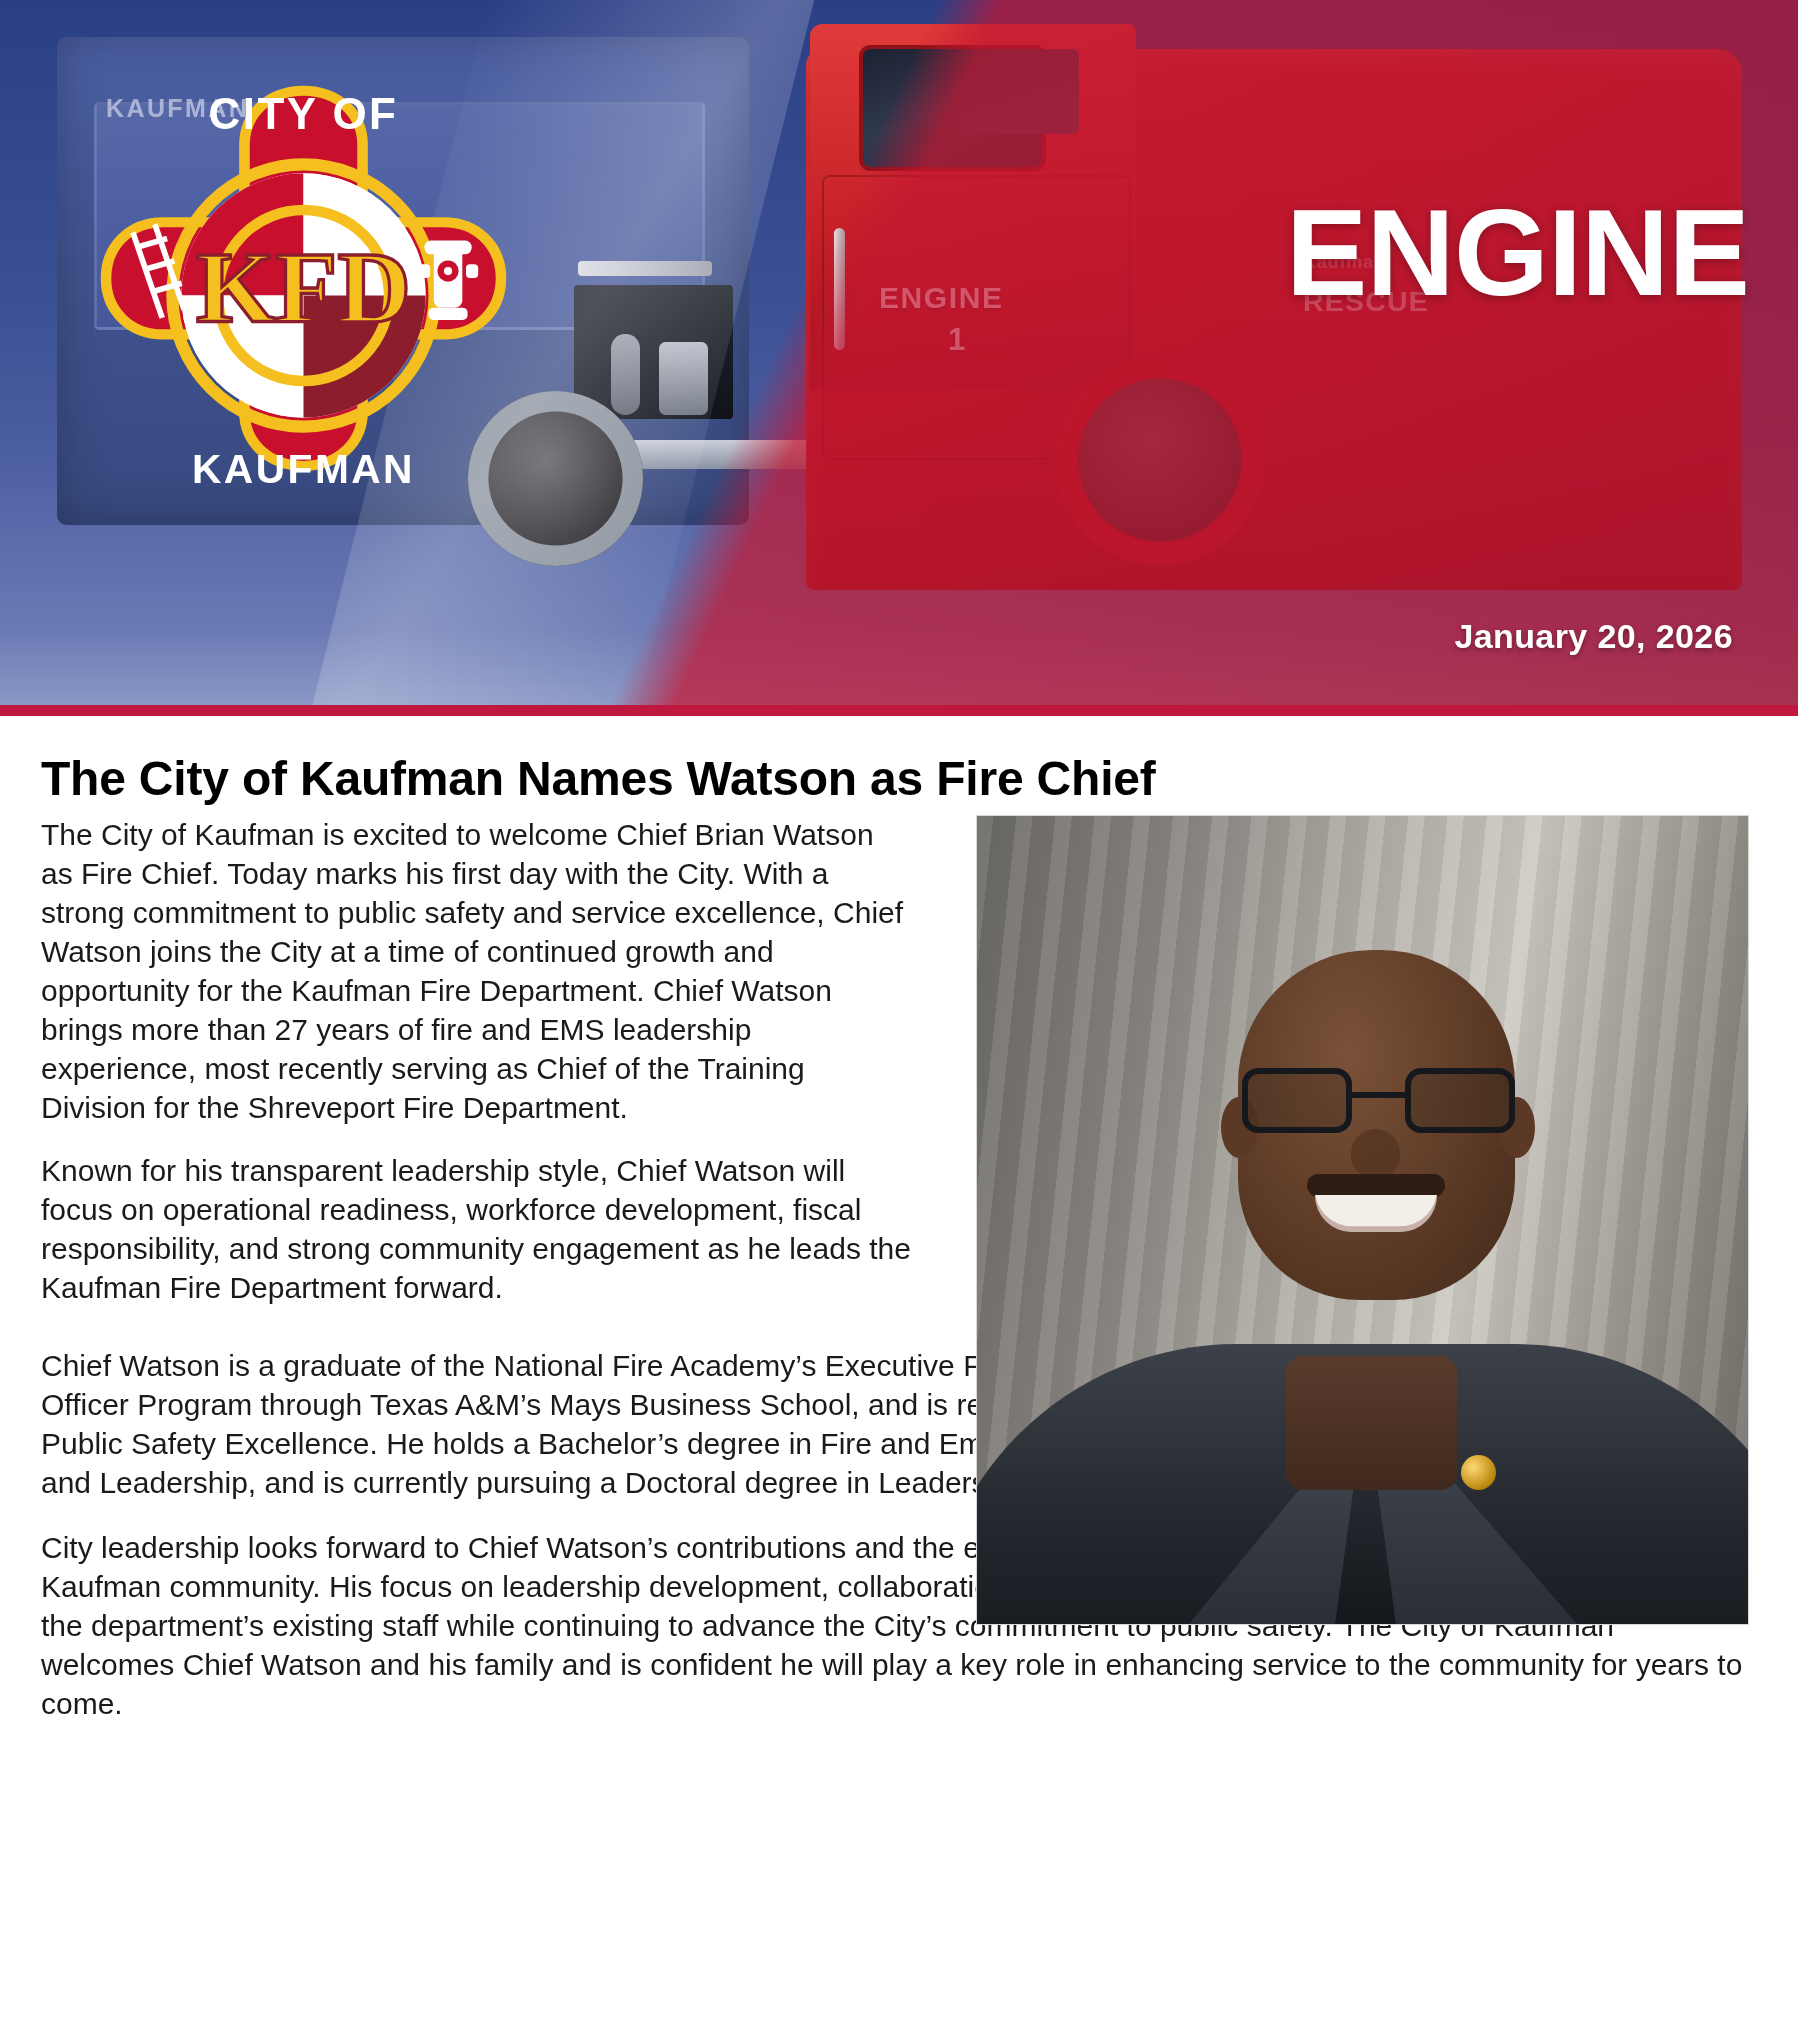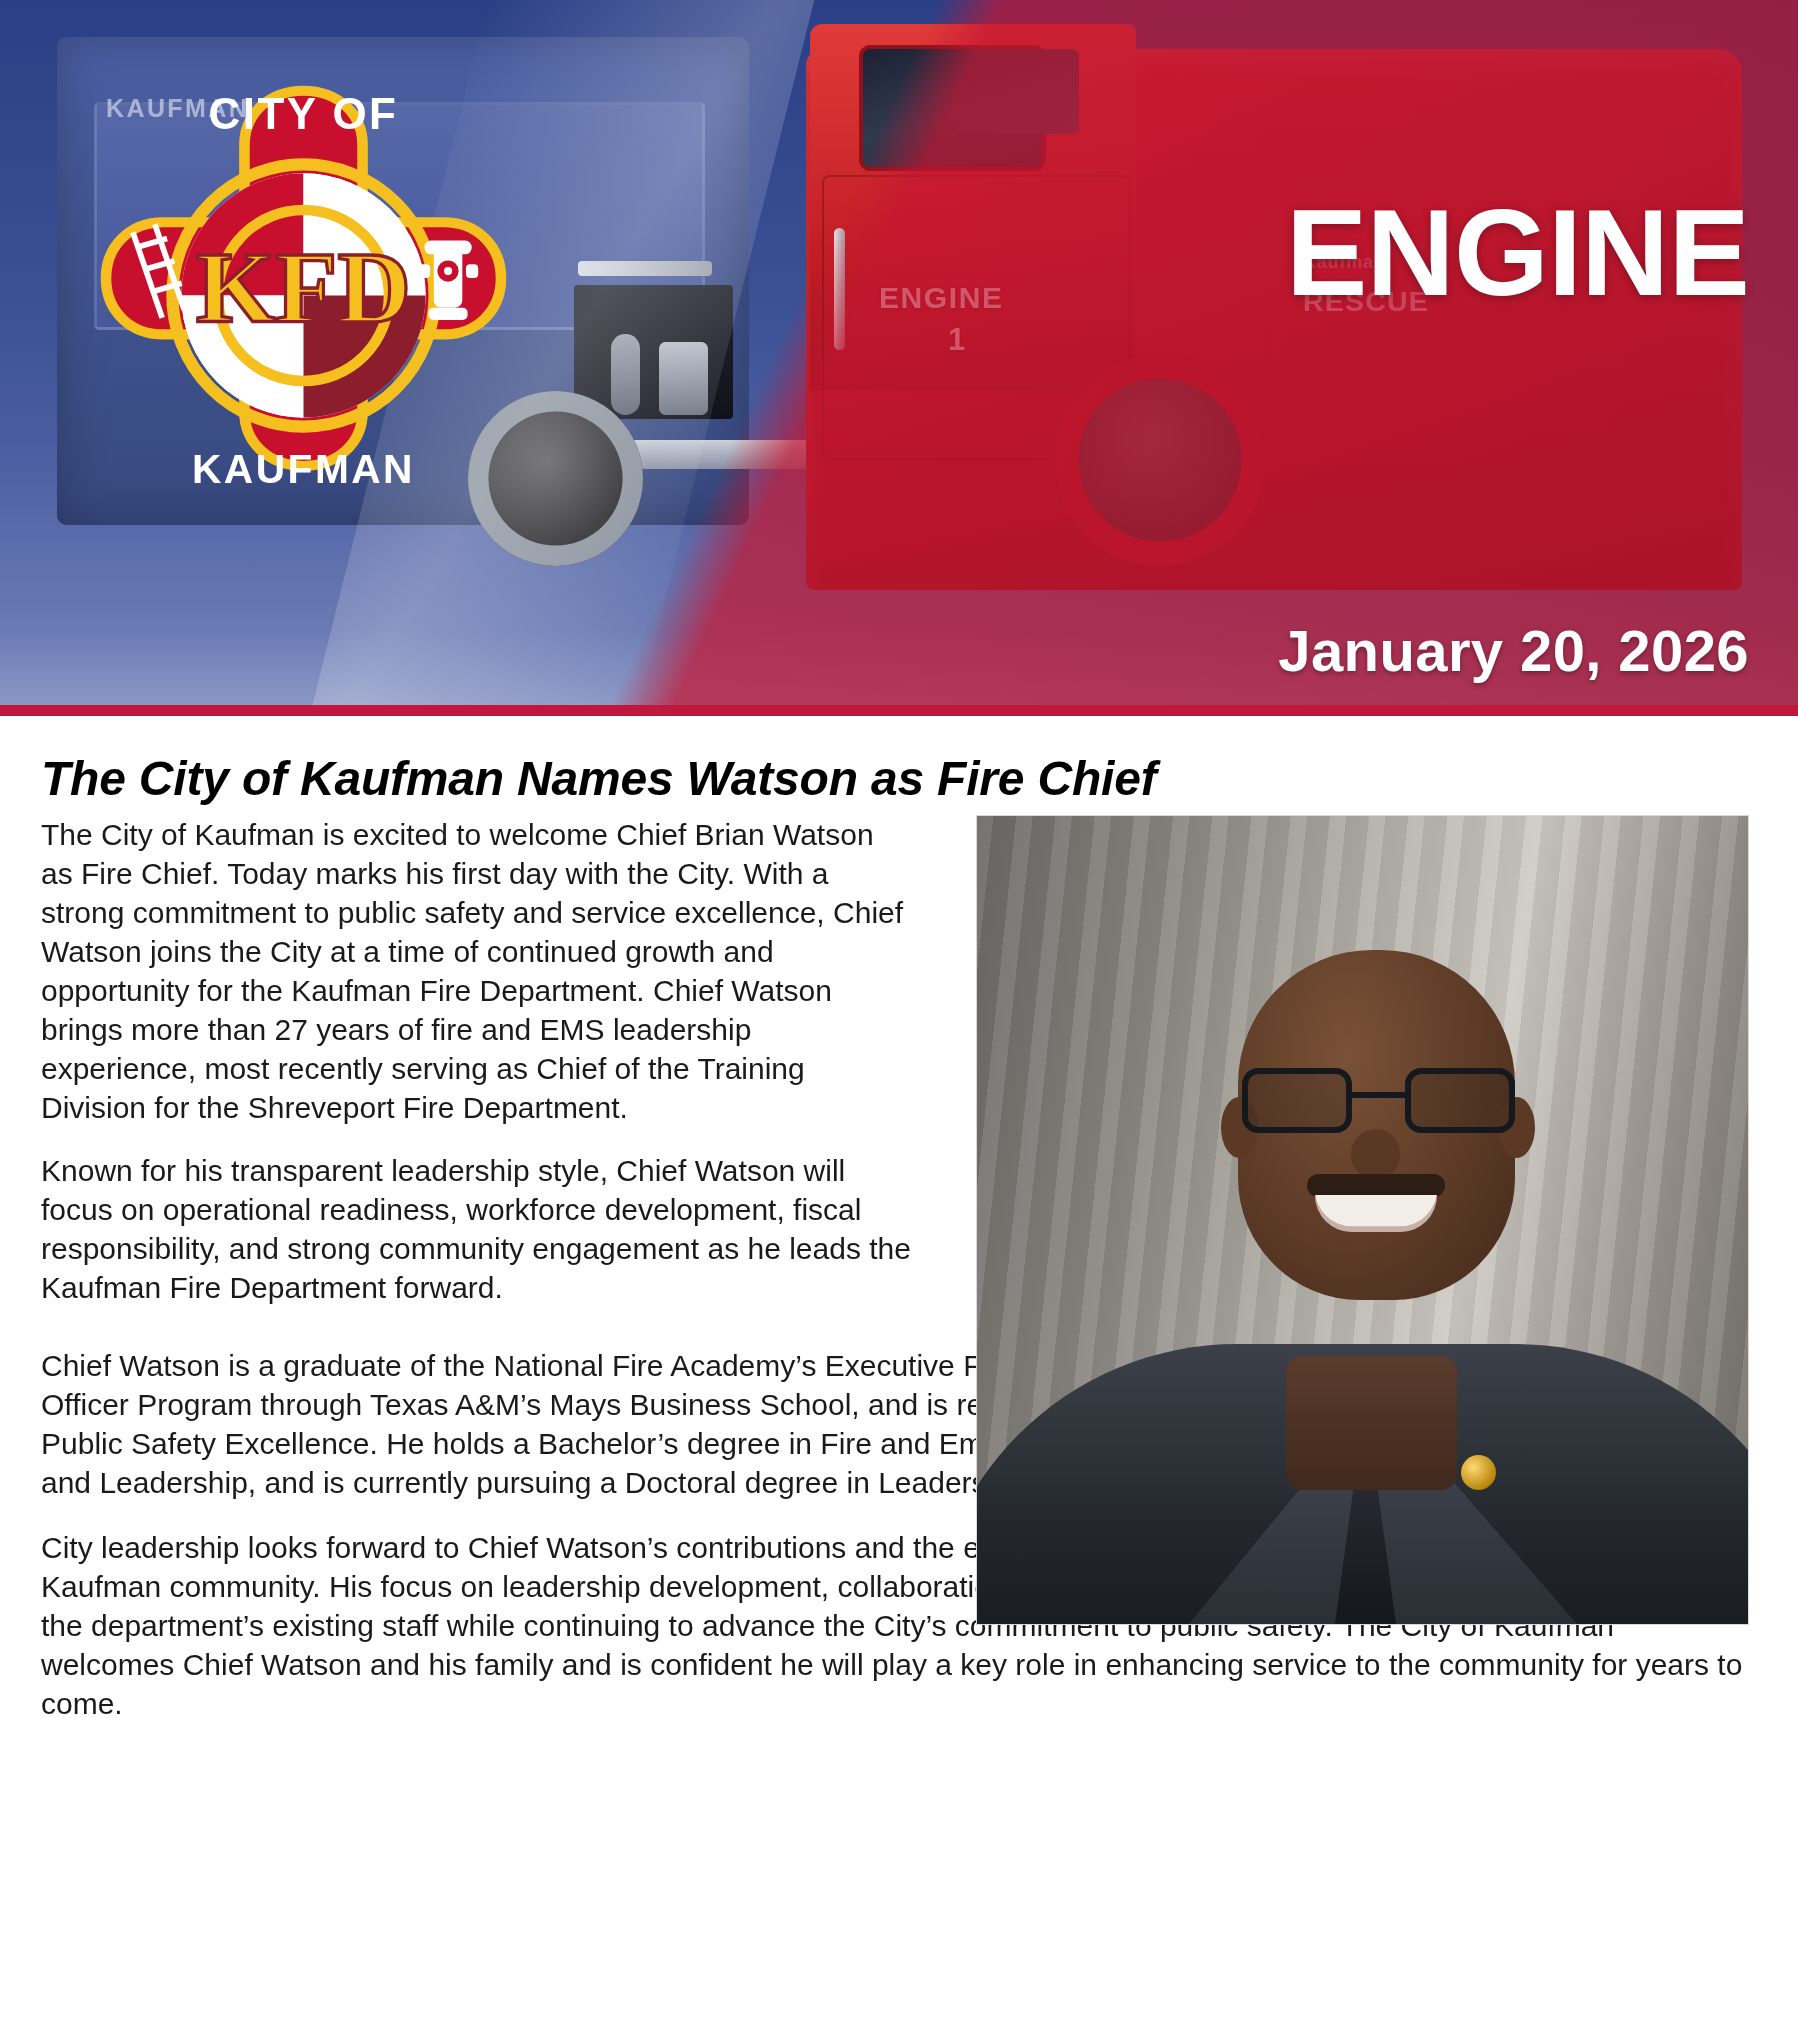--- a/index.html
+++ b/index.html
@@ -194,24 +194,24 @@
     color: #ffffff;
     font-size: 122px;
     font-weight: 700;
     line-height: 0.92;
     letter-spacing: -0.8px;
     text-shadow: 0 2.4px 9.8px rgba(0,0,0,0.3);
   }
   .press-line2 { margin-top: 2.4px; }
   .press-date {
     position: absolute;
-    right: 50px;
+    right: 66px;
     top: 617px;
     color: #ffffff;
-    font-size: 58px;
+    font-size: 34px;
     font-weight: 700;
     letter-spacing: 0.4px;
     text-shadow: 0 1.6px 5.7px rgba(0,0,0,0.35);
   }
 
   
   .badge {
     position: absolute;
     left: 53px;
     top: 41px;
@@ -225,21 +225,20 @@
     position: absolute;
     left: 0; top: 716px;
     width: 1799px;
   }
   .headline {
     margin: 35px 0 0 41px;
     font-size: 48px;
     font-weight: 700;
     color: #000000;
     letter-spacing: -0.2px;
-    font-style: italic;
   }
   .body-top {
     position: relative;
     margin-top: 9px;
     padding: 0 41px 0 41px;
   }
   .col-text {
     width: 871px;
     font-size: 30px;
     line-height: 1.30;

